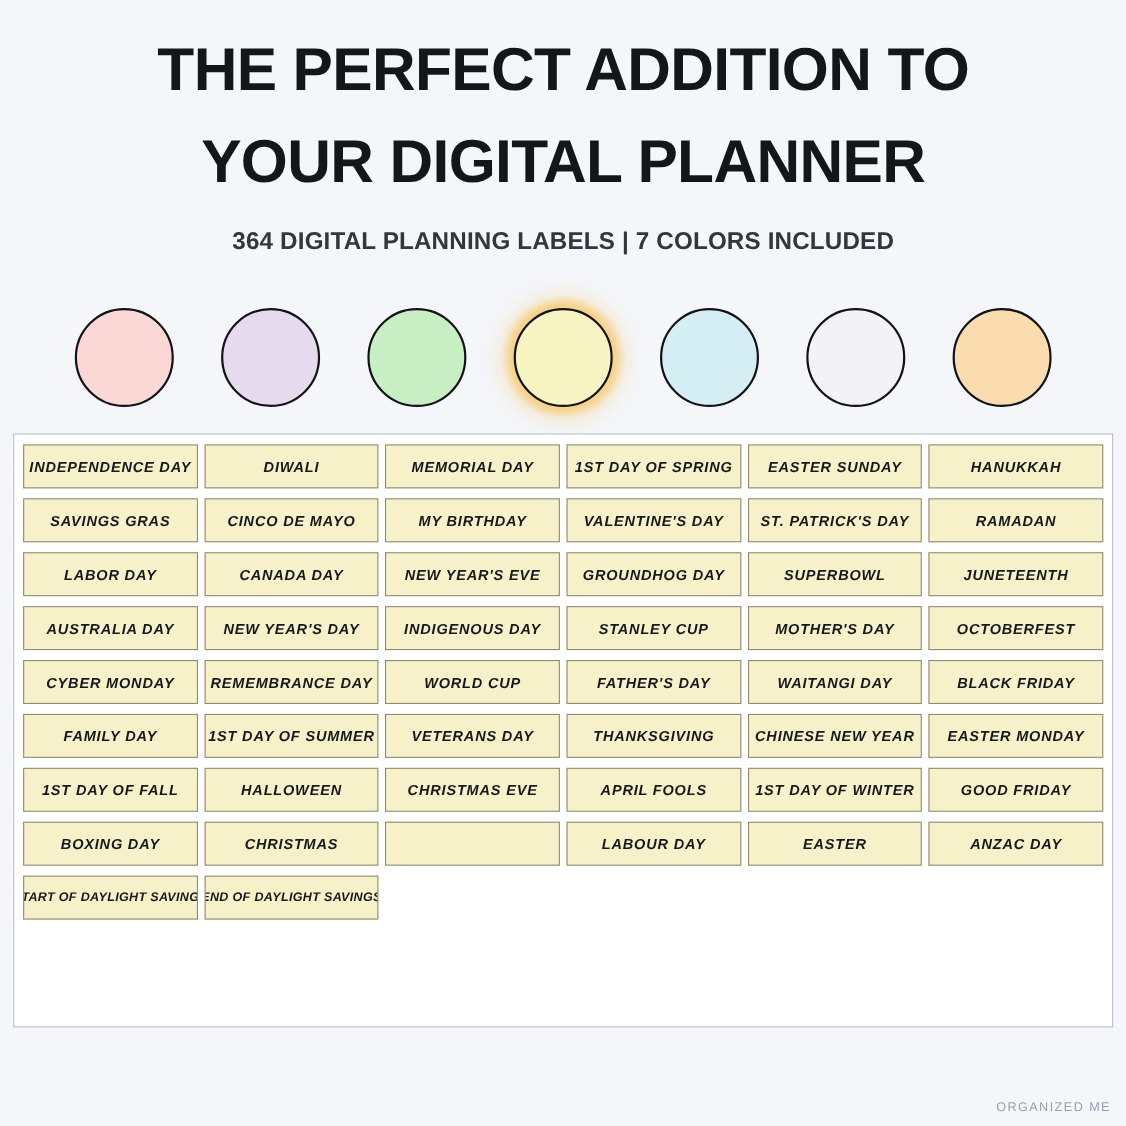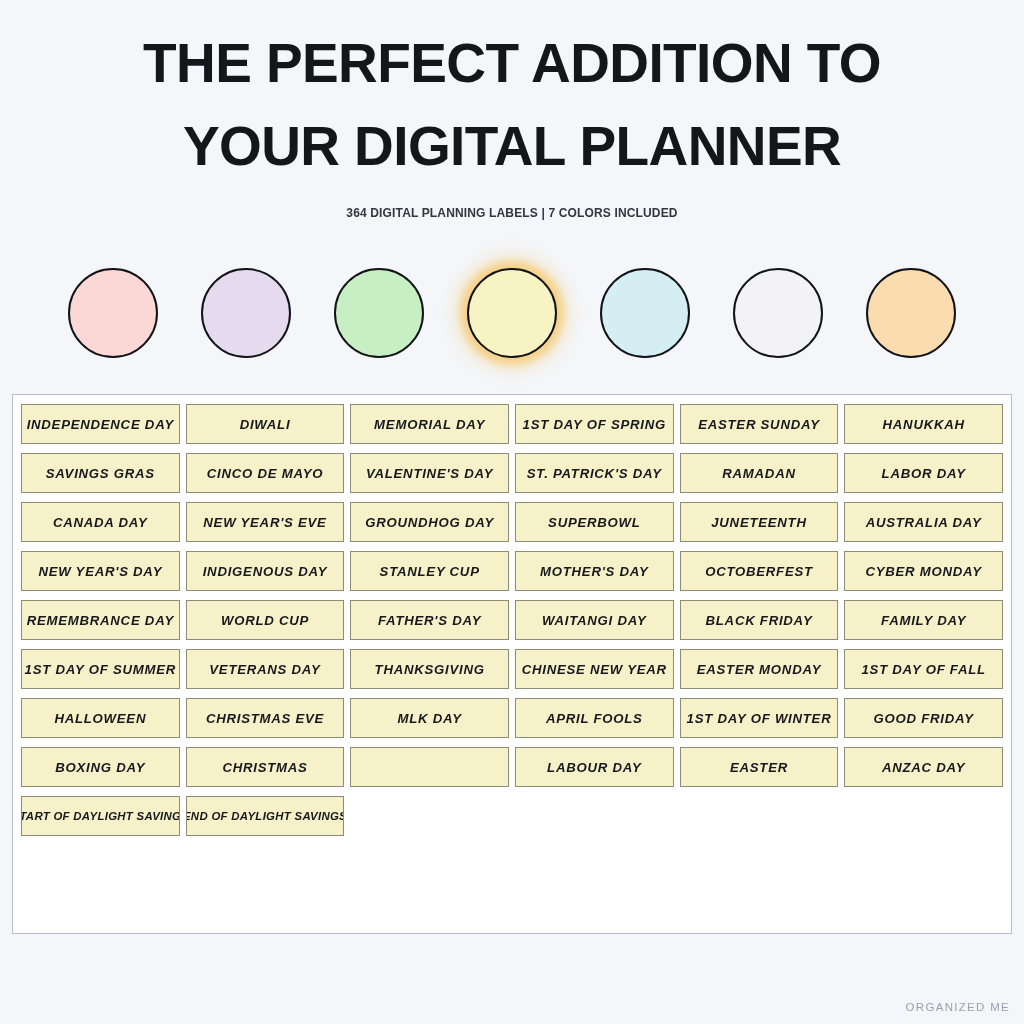--- a/index.html
+++ b/index.html
@@ -27,21 +27,21 @@
     line-height: 1.5;
     color: #14161a;
     margin: 0 auto;
     max-width: 740px;
   }
   #headline .hl-line {
     display: block;
   }
   #subtitle {
     margin-top: 19px;
-    font-size: 12px;
+    font-size: 22px;
     font-weight: bold;
     letter-spacing: 0.15px;
     color: #32363d;
   }
 
   
   #swatch-row {
     margin-top: 48px;
     display: flex;
     justify-content: center;
@@ -142,20 +142,21 @@
 <div id="grid-panel">
   <div id="grid">
       <div class="label-cell">INDEPENDENCE DAY</div>
       <div class="label-cell">DIWALI</div>
       <div class="label-cell">MEMORIAL DAY</div>
       <div class="label-cell">1ST DAY OF SPRING</div>
       <div class="label-cell">EASTER SUNDAY</div>
       <div class="label-cell">HANUKKAH</div>
       <div class="label-cell">SAVINGS GRAS</div>
       <div class="label-cell">CINCO DE MAYO</div>
+      <div class="label-cell">MY BIRTHDAY</div>
       <div class="label-cell">VALENTINE'S DAY</div>
       <div class="label-cell">ST. PATRICK'S DAY</div>
       <div class="label-cell">RAMADAN</div>
       <div class="label-cell">LABOR DAY</div>
       <div class="label-cell">CANADA DAY</div>
       <div class="label-cell">NEW YEAR'S EVE</div>
       <div class="label-cell">GROUNDHOG DAY</div>
       <div class="label-cell">SUPERBOWL</div>
       <div class="label-cell">JUNETEENTH</div>
       <div class="label-cell">AUSTRALIA DAY</div>
@@ -172,21 +173,20 @@
       <div class="label-cell">BLACK FRIDAY</div>
       <div class="label-cell">FAMILY DAY</div>
       <div class="label-cell">1ST DAY OF SUMMER</div>
       <div class="label-cell">VETERANS DAY</div>
       <div class="label-cell">THANKSGIVING</div>
       <div class="label-cell">CHINESE NEW YEAR</div>
       <div class="label-cell">EASTER MONDAY</div>
       <div class="label-cell">1ST DAY OF FALL</div>
       <div class="label-cell">HALLOWEEN</div>
       <div class="label-cell">CHRISTMAS EVE</div>
-      <div class="label-cell">MLK DAY</div>
       <div class="label-cell">APRIL FOOLS</div>
       <div class="label-cell">1ST DAY OF WINTER</div>
       <div class="label-cell">GOOD FRIDAY</div>
       <div class="label-cell">BOXING DAY</div>
       <div class="label-cell">CHRISTMAS</div>
       <div class="label-cell blank"></div>
       <div class="label-cell">LABOUR DAY</div>
       <div class="label-cell">EASTER</div>
       <div class="label-cell">ANZAC DAY</div>
       <div class="label-cell small">START OF DAYLIGHT SAVINGS</div>

